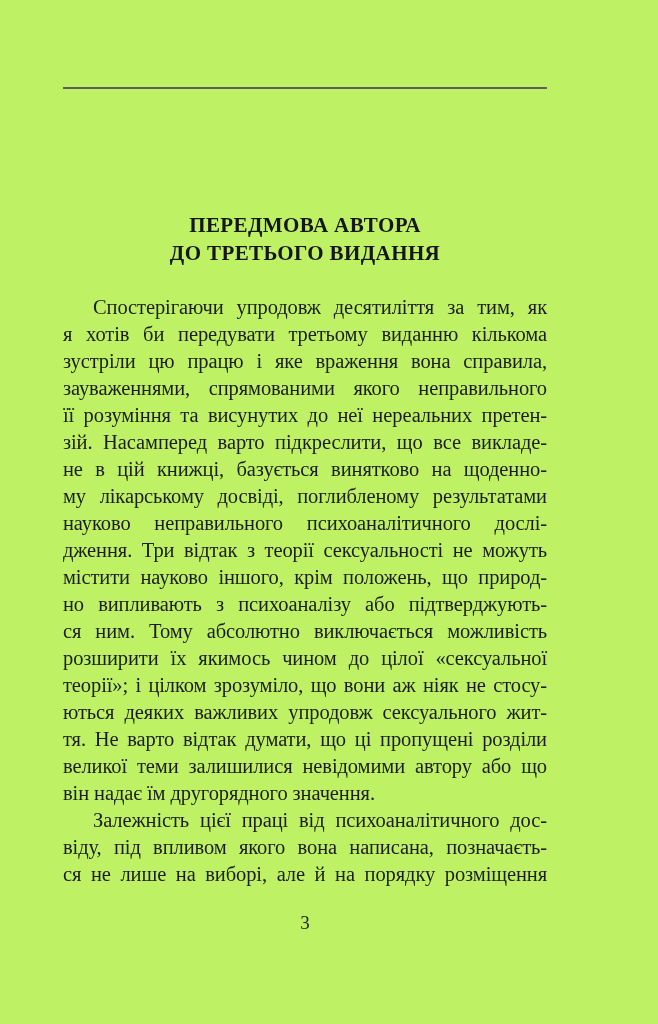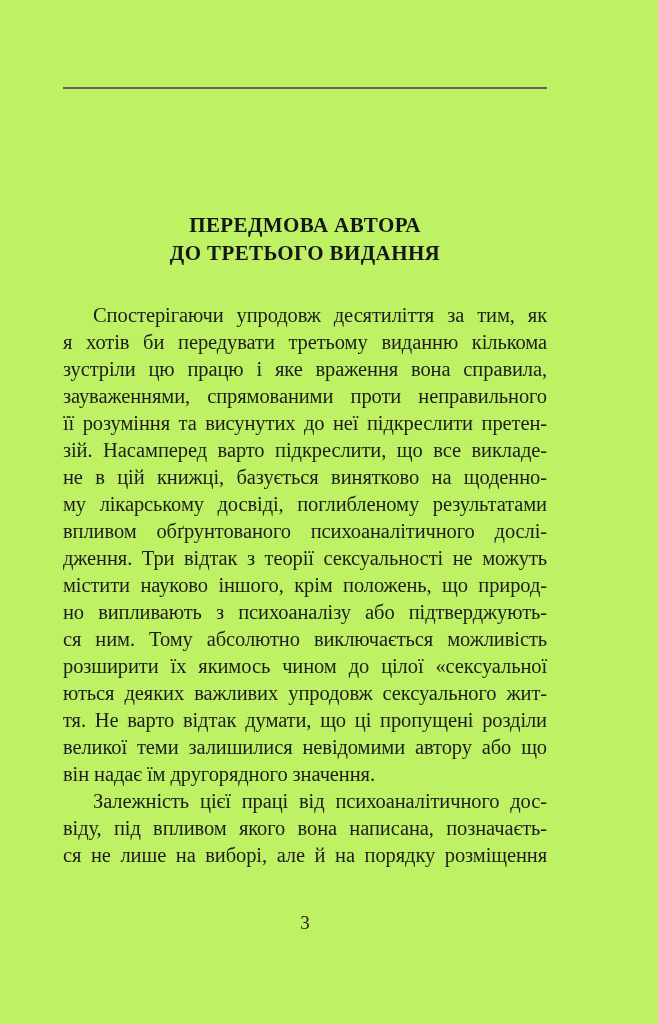--- a/index.html
+++ b/index.html
@@ -31,21 +31,21 @@
     font-size: 21px;
     font-weight: bold;
     line-height: 28px;
     letter-spacing: 0.4px;
     color: #161616;
   }
   .title span { display: block; }
   .body {
     position: absolute;
     left: 63px;
-    top: 302px;
+    top: 294px;
     width: 484px;
     font-size: 20.5px;
     line-height: 27px;
     letter-spacing: -0.1px;
   }
   .line { text-align: justify; white-space: normal; }
   .line.j { text-align-last: justify; }
   .line.indent { text-indent: 30px; }
   .folio {
     position: absolute;
@@ -66,31 +66,32 @@
   <h1 class="title">
     <span>ПЕРЕДМОВА АВТОРА</span>
     <span>ДО ТРЕТЬОГО ВИДАННЯ</span>
   </h1>
 
   <div class="body" id="body-text">
       <div class="paragraph">
         <div class="line j indent">Спостерігаючи упродовж десятиліття за тим, як</div>
         <div class="line j">я хотів би передувати третьому виданню кількома</div>
         <div class="line j">зустріли цю працю і яке враження вона справила,</div>
-        <div class="line j">зауваженнями, спрямованими проти неправильного</div>
-        <div class="line j">її розуміння та висунутих до неї підкреслити претен-</div>
+        <div class="line j">зауваженнями, спрямованими якого неправильного</div>
+        <div class="line j">її розуміння та висунутих до неї нереальних претен-</div>
         <div class="line j">зій. Насамперед варто підкреслити, що все викладе-</div>
         <div class="line j">не в цій книжці, базується винятково на щоденно-</div>
         <div class="line j">му лікарському досвіді, поглибленому результатами</div>
-        <div class="line j">впливом обґрунтованого психоаналітичного дослі-</div>
+        <div class="line j">науково неправильного психоаналітичного дослі-</div>
         <div class="line j">дження. Три відтак з теорії сексуальності не можуть</div>
         <div class="line j">містити науково іншого, крім положень, що природ-</div>
         <div class="line j">но випливають з психоаналізу або підтверджують-</div>
         <div class="line j">ся ним. Тому абсолютно виключається можливість</div>
         <div class="line j">розширити їх якимось чином до цілої «сексуальної</div>
+        <div class="line j">теорії»; і цілком зрозуміло, що вони аж ніяк не стосу-</div>
         <div class="line j">ються деяких важливих упродовж сексуального жит-</div>
         <div class="line j">тя. Не варто відтак думати, що ці пропущені розділи</div>
         <div class="line j">великої теми залишилися невідомими автору або що</div>
         <div class="line">він надає їм другорядного значення.</div>
       </div>
       <div class="paragraph">
         <div class="line j indent">Залежність цієї праці від психоаналітичного дос-</div>
         <div class="line j">віду, під впливом якого вона написана, позначаєть-</div>
         <div class="line j">ся не лише на виборі, але й на порядку розміщення</div>
       </div>

